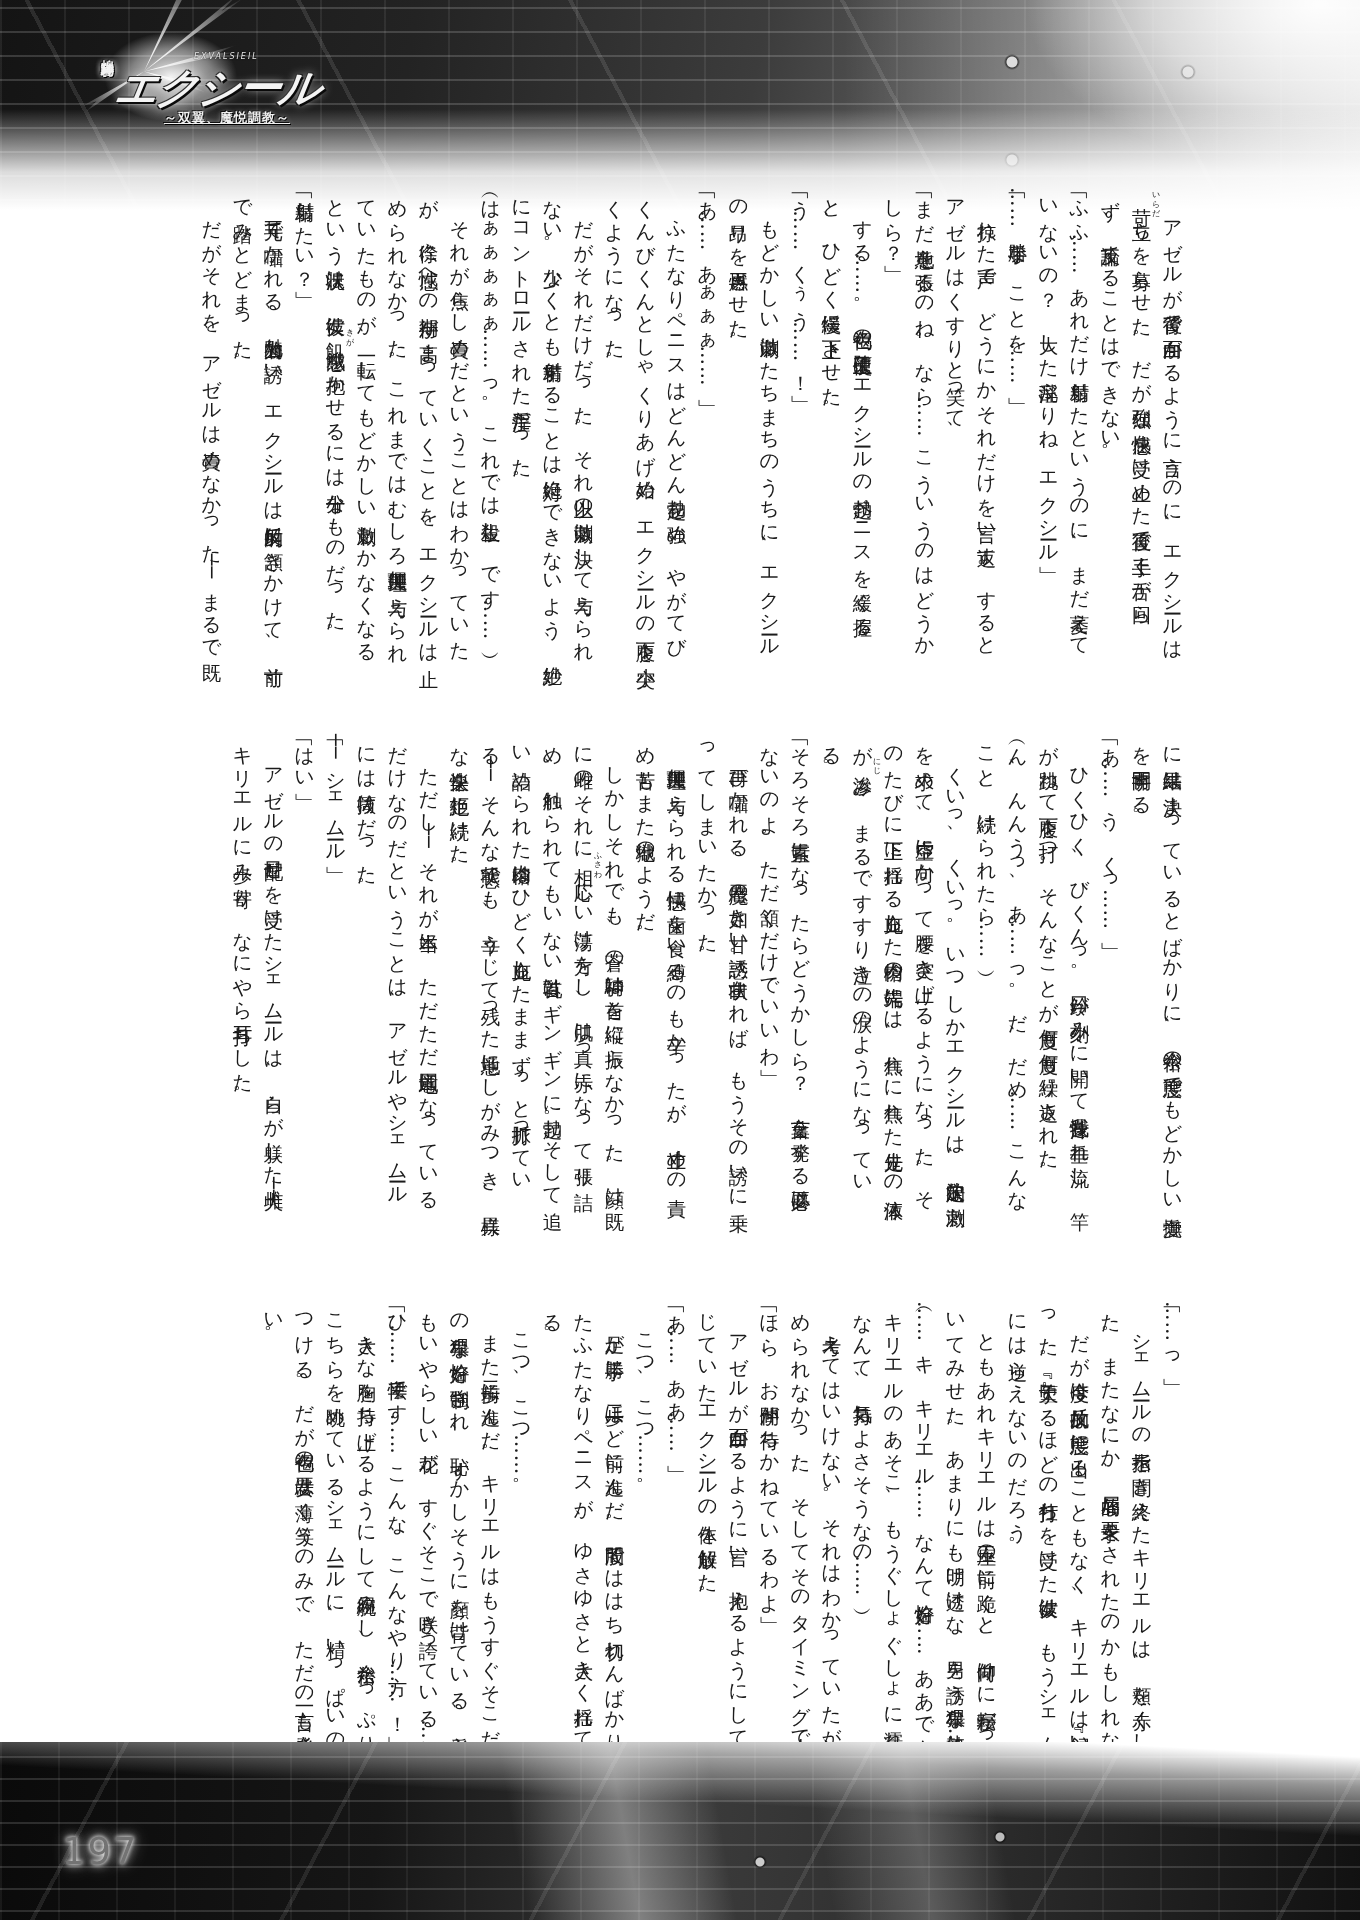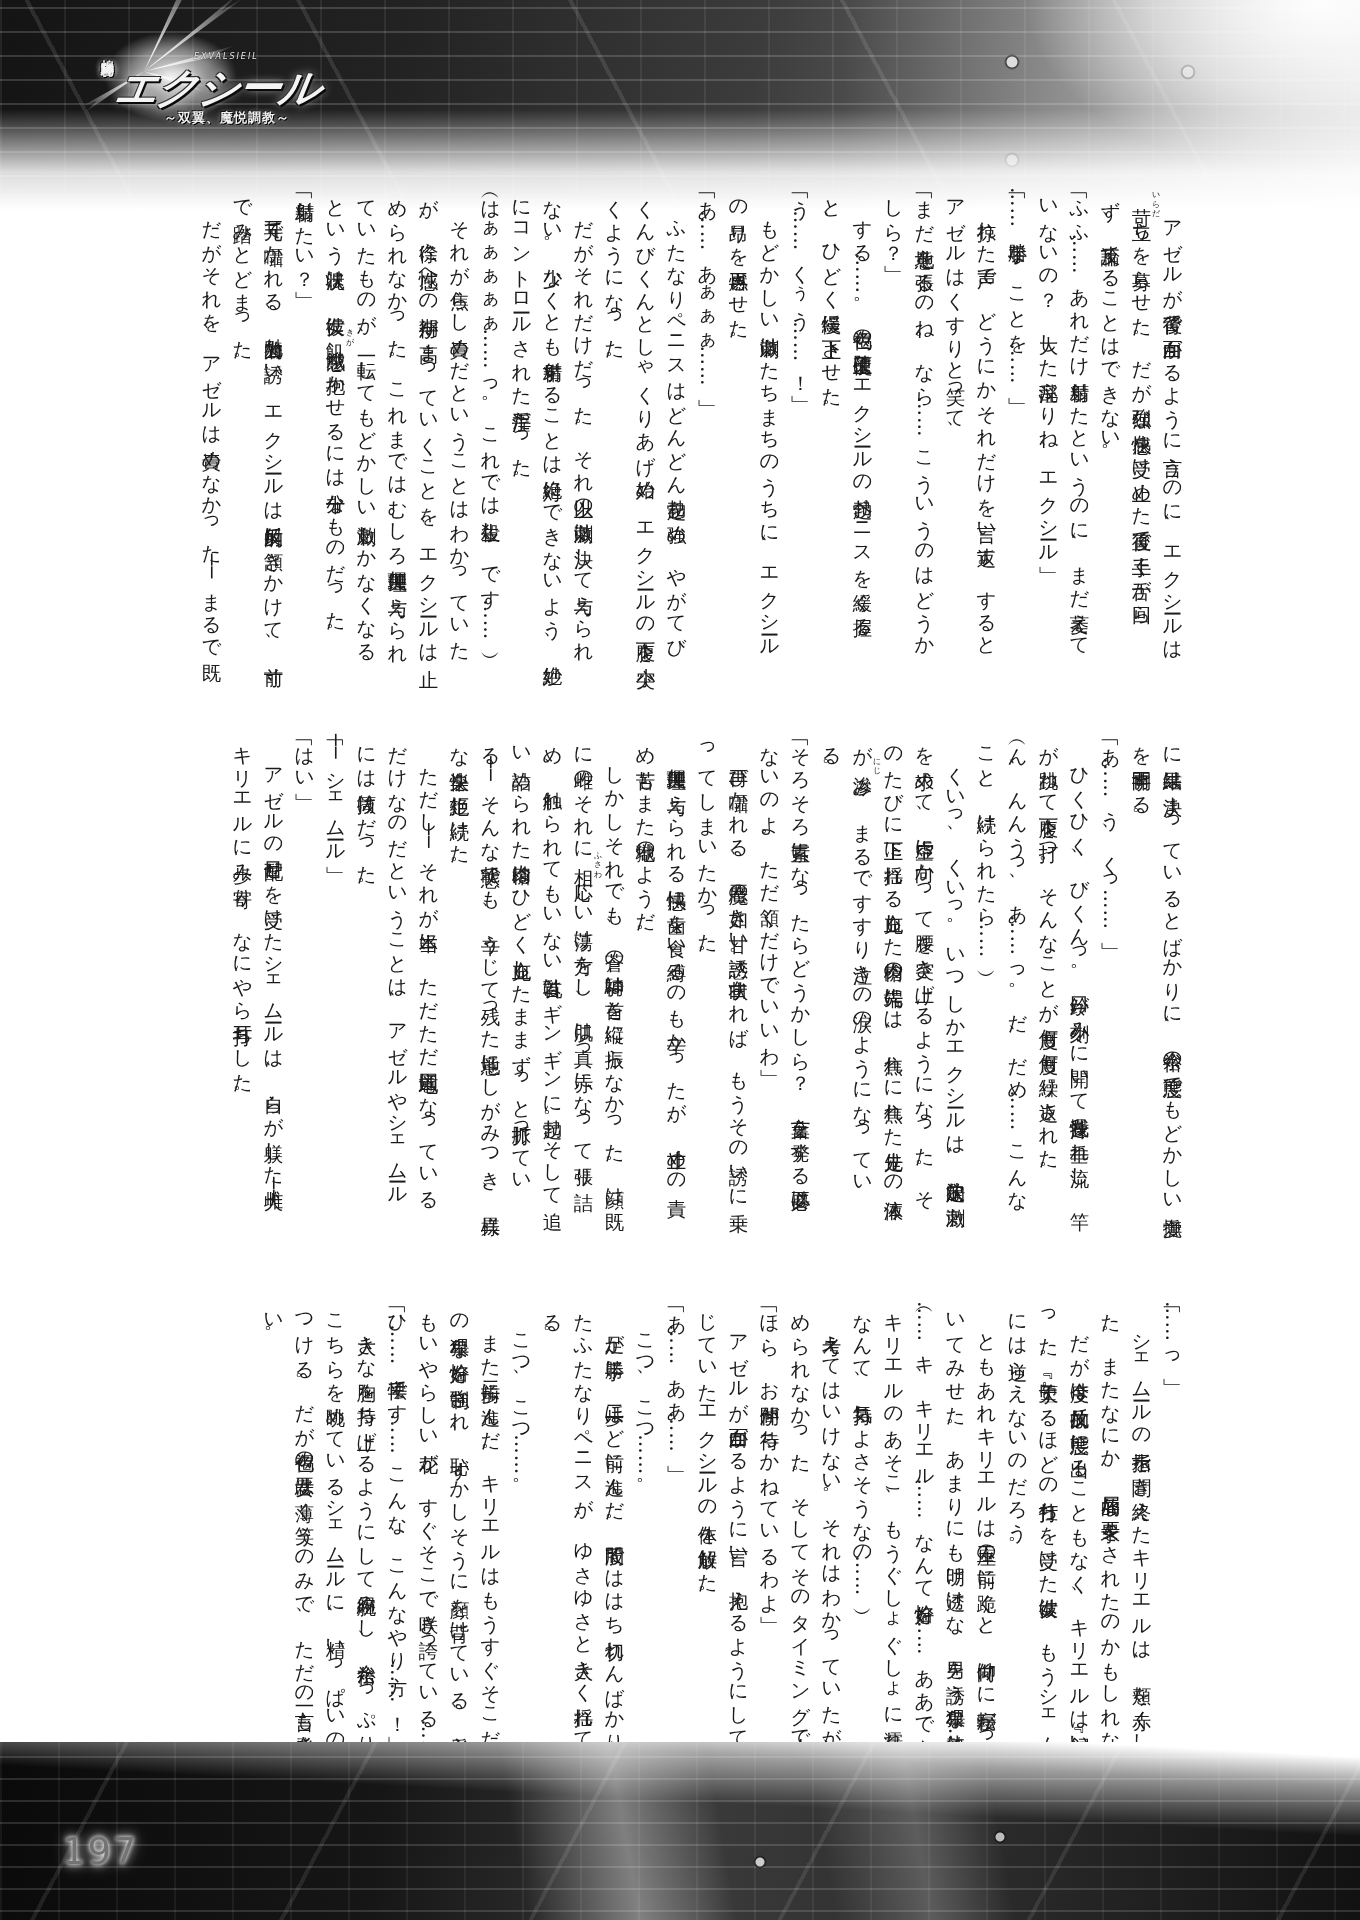--- a/index.html
+++ b/index.html
@@ -72,20 +72,21 @@
     transform:skewX(-9deg);
     color:#f4f4f4;
     text-shadow:2px 2px 0 #0a0a0a, -1px -1px 0 #333, 1px -1px 0 #222, -1px 1px 0 #222, 0 0 10px rgba(255,255,255,.75);
     white-space:nowrap;
   }
   .logo-subtitle{
     position:absolute;left:112px;top:99px;
     font-size:13px;font-weight:bold;letter-spacing:1px;color:#f0f0f0;
     text-shadow:1px 1px 0 #000, -1px -1px 0 #111, 0 0 5px rgba(255,255,255,.55);
     white-space:nowrap;
+    text-decoration:underline;
   }
   
   .band{
     position:absolute;left:98px;width:1090px;
     writing-mode:vertical-rl;text-orientation:mixed;
     font-size:19.5px;line-height:31px;letter-spacing:1px;
     color:#1b1b1b;
   }
   .band p{margin:0;padding:0;}
   .band-1{top:186px;height:472px;}

